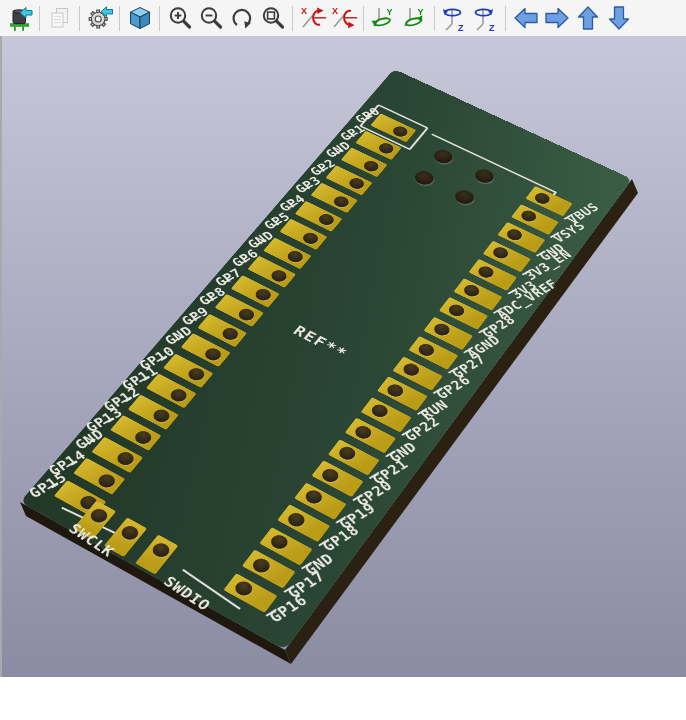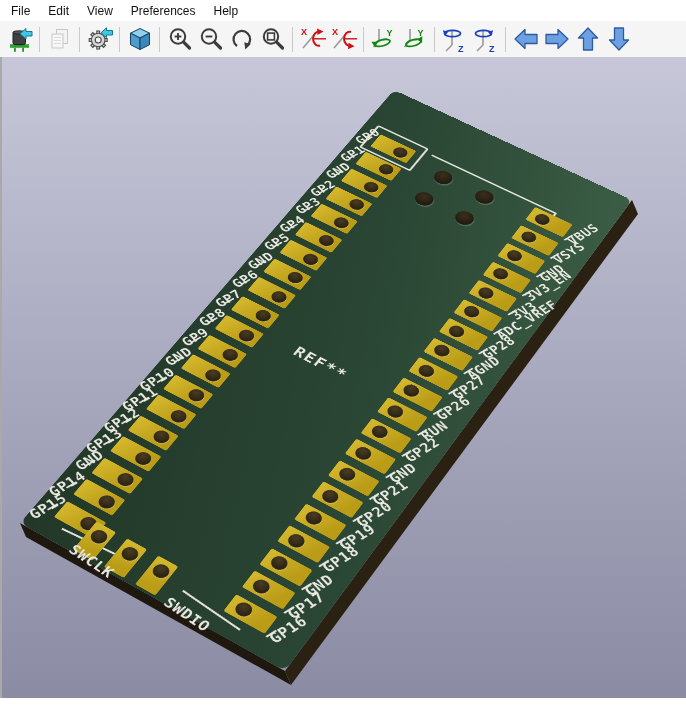--- a/index.html
+++ b/index.html
@@ -45,27 +45,20 @@
   .ref-label{position:absolute;font-family:"DejaVu Sans Mono",monospace;font-weight:bold;
              font-size:12.5px;color:#e9e8e1;letter-spacing:1px;transform:translate(-50%,-50%) rotate(0.5deg);}
   .silk{position:absolute;left:0;top:0;overflow:visible;}
 </style>
 </head>
 <body>
 
 <div class="window">
 
 
-  <div class="menubar">
-      <div class="menu-item">File</div>
-      <div class="menu-item">Edit</div>
-      <div class="menu-item">View</div>
-      <div class="menu-item">Preferences</div>
-      <div class="menu-item">Help</div>
-    </div>
 
   <div class="toolbar">
       <div class="tb-btn" title="Reload board">
         <svg viewBox="0 0 26 26">
           <rect x="3" y="18.2" width="19" height="3.6" fill="#2fa22f"></rect>
           <rect x="7" y="21.8" width="1.8" height="4" fill="#2a8f2a"></rect>
           <rect x="15.2" y="21.8" width="1.8" height="4" fill="#2a8f2a"></rect>
           <rect x="6" y="5.6" width="12.5" height="13" rx="2" fill="#3f3f44" stroke="#1b1b1e"></rect>
           <ellipse cx="12.2" cy="6.4" rx="6.2" ry="1.7" fill="#55555c" stroke="#1b1b1e" stroke-width=".8"></ellipse>
           <polygon points="25,5.5 19,5.5 19,2.5 13,7.8 19,13 19,10 25,10" fill="#41c7e0" stroke="#0c7d97"></polygon>

